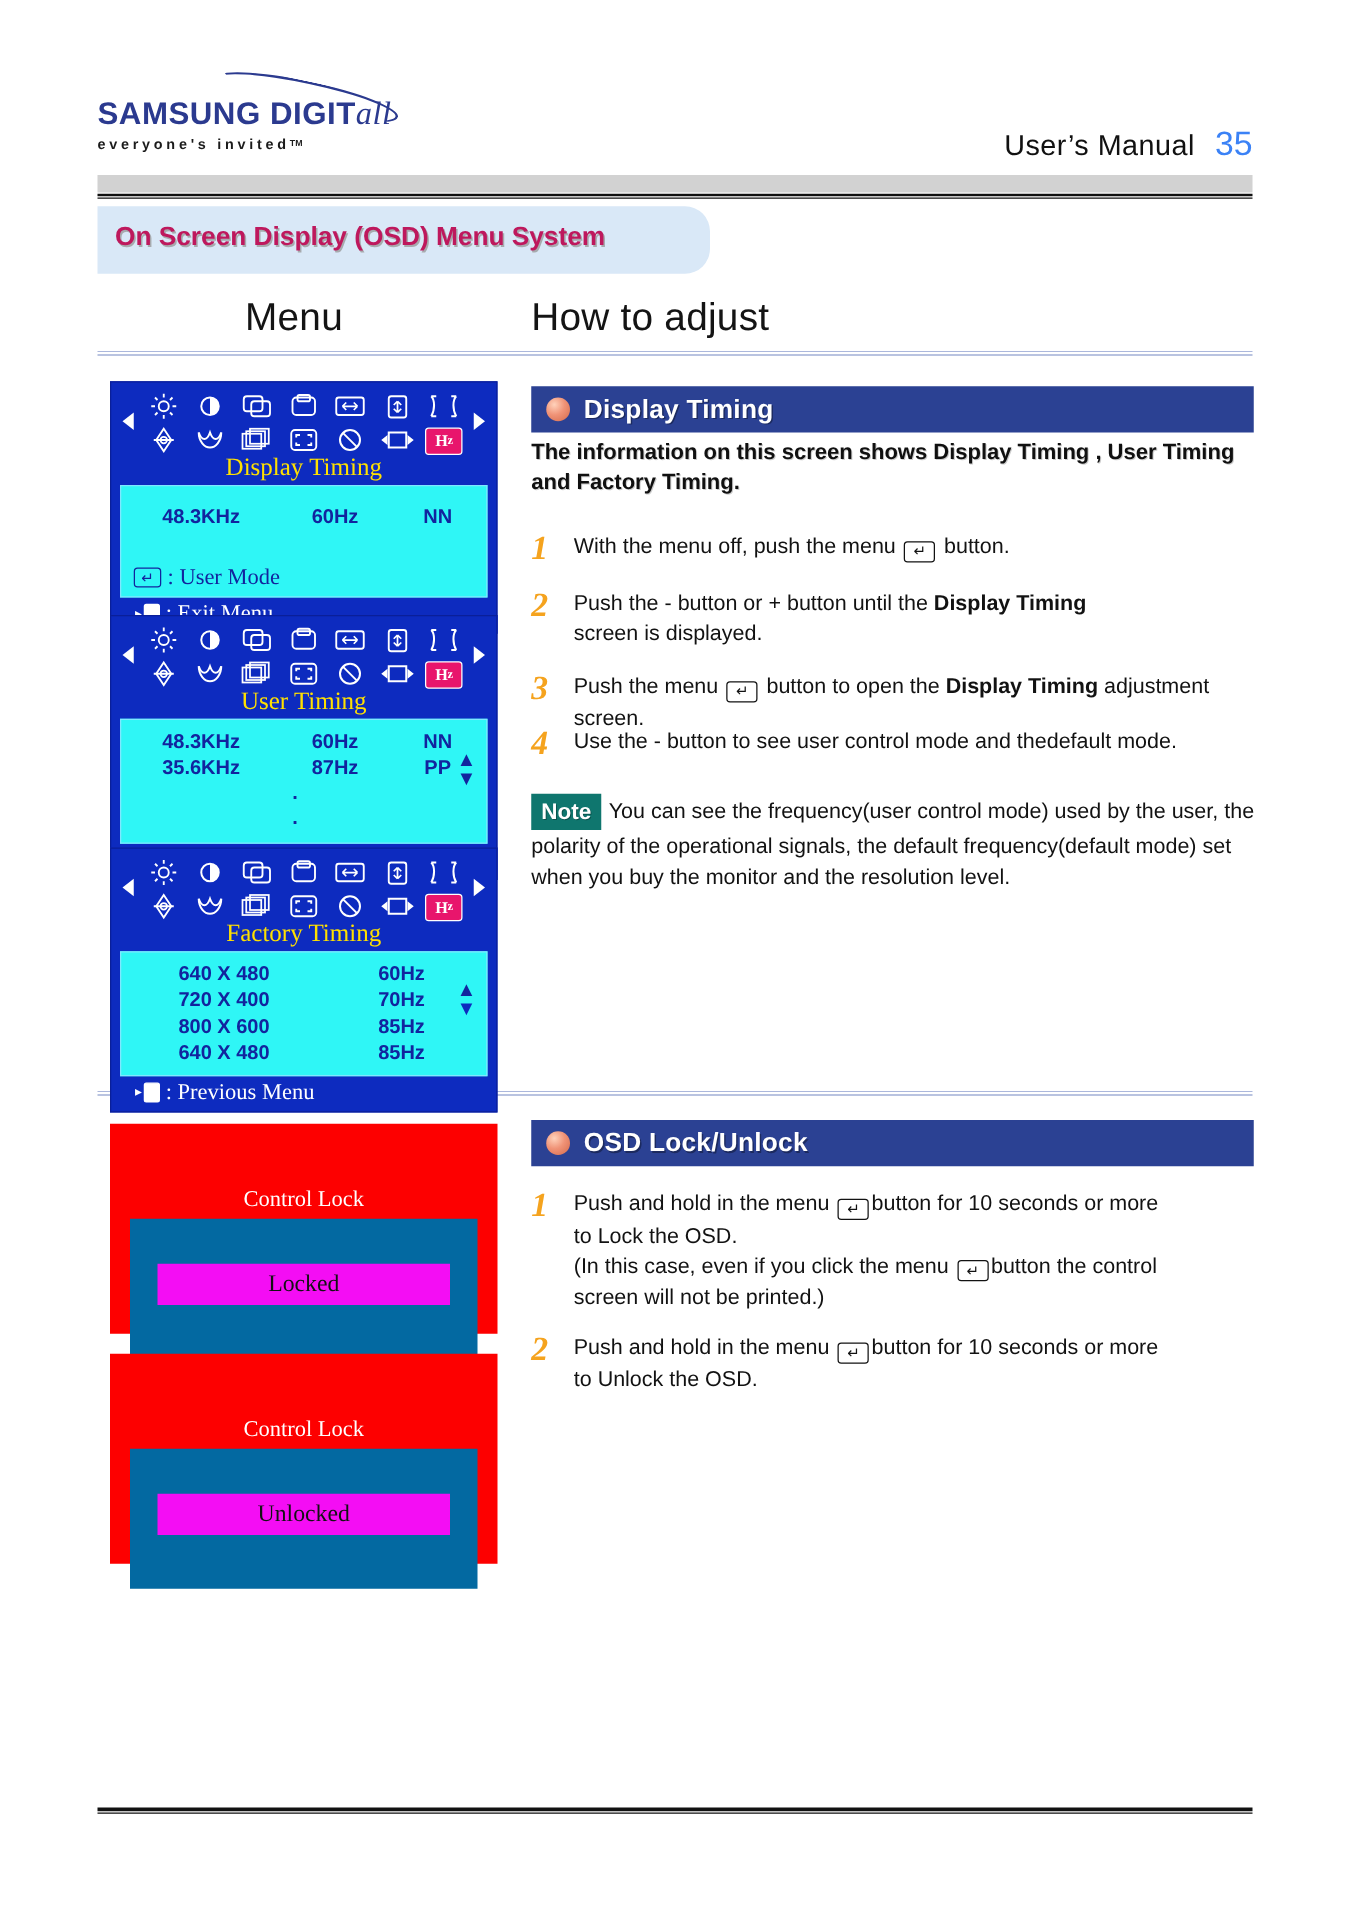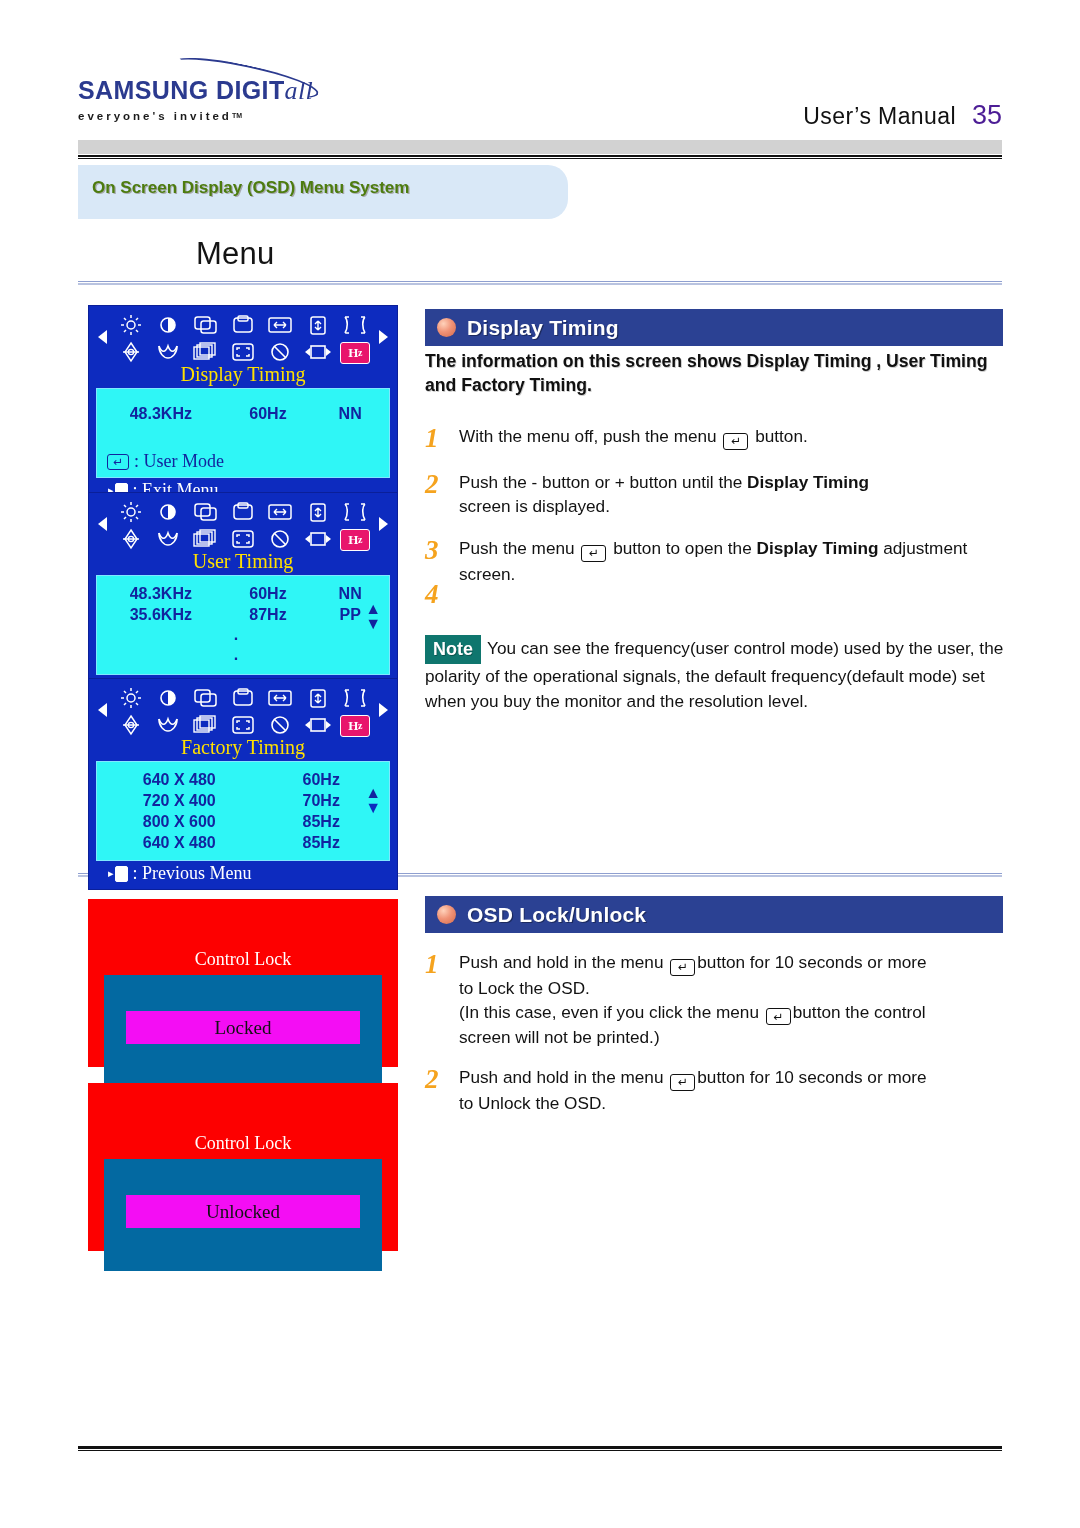--- a/index.html
+++ b/index.html
@@ -29,39 +29,39 @@
     margin-top: 6px; font-size: 11.5px; letter-spacing: 3.0px;
     color: #1b1b1b; font-weight: bold; white-space: nowrap;
   }
   .logo-sub .tm { font-size: 7px; vertical-align: 2px; letter-spacing: 0; }
 
   .manual-line {
     position: absolute; right: 78px; top: 100px;
     text-align: right; white-space: nowrap;
   }
   .manual-txt { font-size: 23px; color: #111; letter-spacing: .4px; }
-  .manual-page { font-size: 27px; color: #4c1d95; margin-left: 16px; font-weight: 400; }
+  .manual-page { font-size: 27px; color: #3b82f6; margin-left: 16px; font-weight: 400; }
 
   .grey-band {
     position: absolute; left: 78px; top: 140px; width: 924px; height: 14px;
     background: #d2d2d2;
   }
   .rule-double {
     position: absolute; left: 78px; top: 155px; width: 924px; height: 4px;
     border-top: 2px solid #111; border-bottom: 1px solid #111;
   }
 
   
   .title-banner {
     position: absolute; left: 78px; top: 165px; width: 490px; height: 54px;
     background: #d9e8f7; border-top-right-radius: 20px; border-bottom-right-radius: 20px;
   }
   .title-banner span {
     position: absolute; left: 14px; top: 13px;
-    font-size: 17px; font-weight: bold; color: #4d7c0f;
+    font-size: 21px; font-weight: bold; color: #be185d;
     text-shadow: 1.2px 1.2px 0 rgba(150,150,150,.75);
     white-space: nowrap;
   }
 
   
   .col-menu {
     position: absolute; left: 196px; top: 236px;
     font-size: 31px; color: #141414; letter-spacing: .2px;
   }
   .col-how {
@@ -218,20 +218,21 @@
   </div>
 
   <div class="grey-band"></div>
   <div class="rule-double"></div>
 
   <div class="title-banner">
     <span>On Screen Display (OSD) Menu System</span>
   </div>
 
   <div class="col-menu">Menu</div>
+  <div class="col-how">How to adjust</div>
   <div class="sep-blue sep-a"></div>
   <div class="sep-blue sep-b"></div>
 
   <div class="osd" style="top:305px;">
     <div class="osd-iconrow">
       <div class="ic-arrow-l"></div>
       <div class="ic-arrow-r"></div>
       <div class="ic-grid">
         <div class="ic">
             <svg viewBox="0 0 30 23">
@@ -610,20 +611,21 @@
     <div class="body"><span>Push the - button or  + button until the </span><b>Display Timing</b><br><span>screen is displayed.</span></div>
   </div>
 
   <div class="step" style="top:536px;left:425px;width:590px;">
     <div class="num">3</div>
     <div class="body"><span>Push the menu </span><span class="kb">↵</span><span> button to open the </span><b>Display Timing</b><span> adjustment screen.</span></div>
   </div>
 
   <div class="step" style="top:580px;left:425px;width:590px;">
     <div class="num">4</div>
+    <div class="body">Use the - button to see user control mode and thedefault mode.</div>
   </div>
 
   <div class="note-block" style="top:635px;">
     <span class="note-tag">Note</span><span>You can see the frequency(user control mode) used by the user, the polarity of the operational signals, the default frequency(default mode) set when you buy the monitor and the resolution level.</span>
   </div>
 
   <div class="sec-head" style="top:896px;">
     <span class="sec-bullet"></span>
     <span class="t">OSD Lock/Unlock</span>
   </div>

